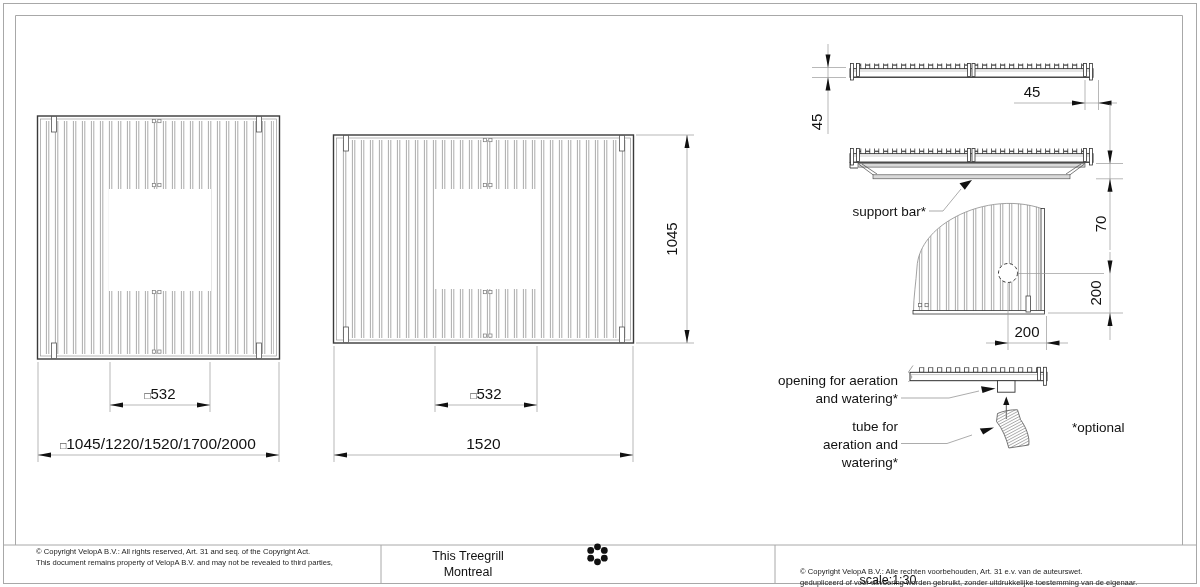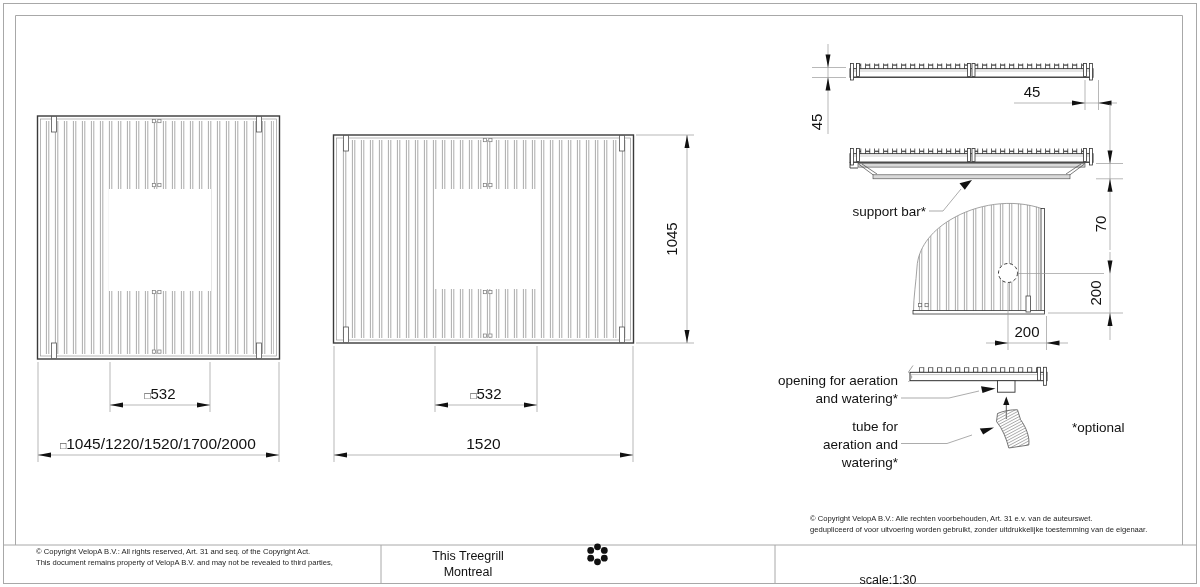--- a/index.html
+++ b/index.html
@@ -259,17 +259,17 @@
 
 <div class="title-block" style="left:558px; top:567px; width:80px;">
   <div class="brand-line">VelopA</div>
 </div>
 
 <div class="title-block" style="left:818px; top:549px; width:140px;">
   <div class="scale-line">scale:1:30</div>
   <div class="scale-line">www.blijft.com</div>
 </div>
 
-<div class="footer-text" style="left:800px; top:514px;margin-left:10px;">
+<div class="footer-text" style="left:800px; top:567px;">
   <div>©  Copyright VelopA B.V.: Alle rechten voorbehouden, Art. 31 e.v. van de auteurswet.</div>
   <div>gedupliceerd of voor uitvoering worden gebruikt, zonder uitdrukkelijke toestemming van de eigenaar.</div>
 </div>
 </div>
 
 </body></html>

